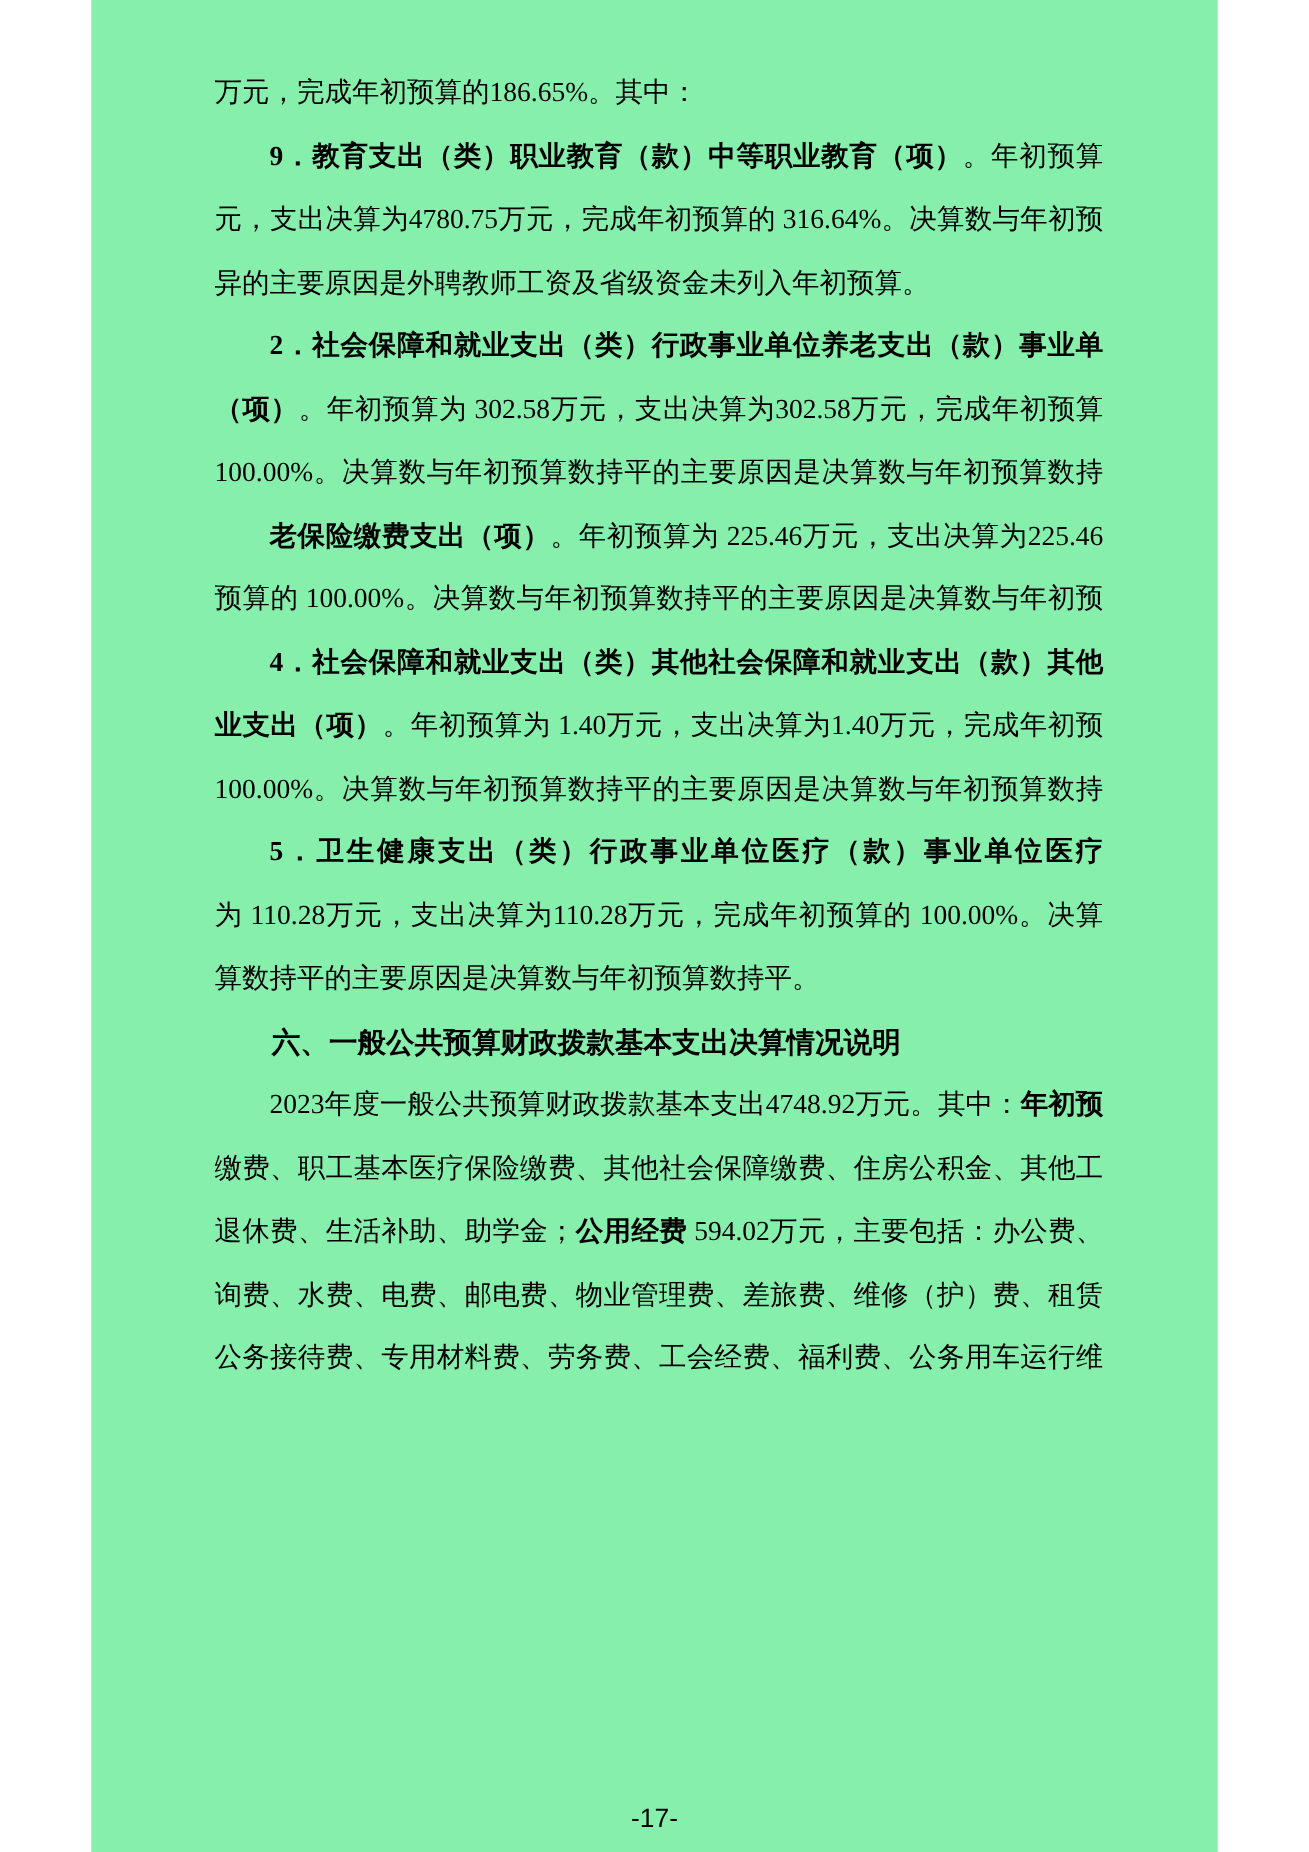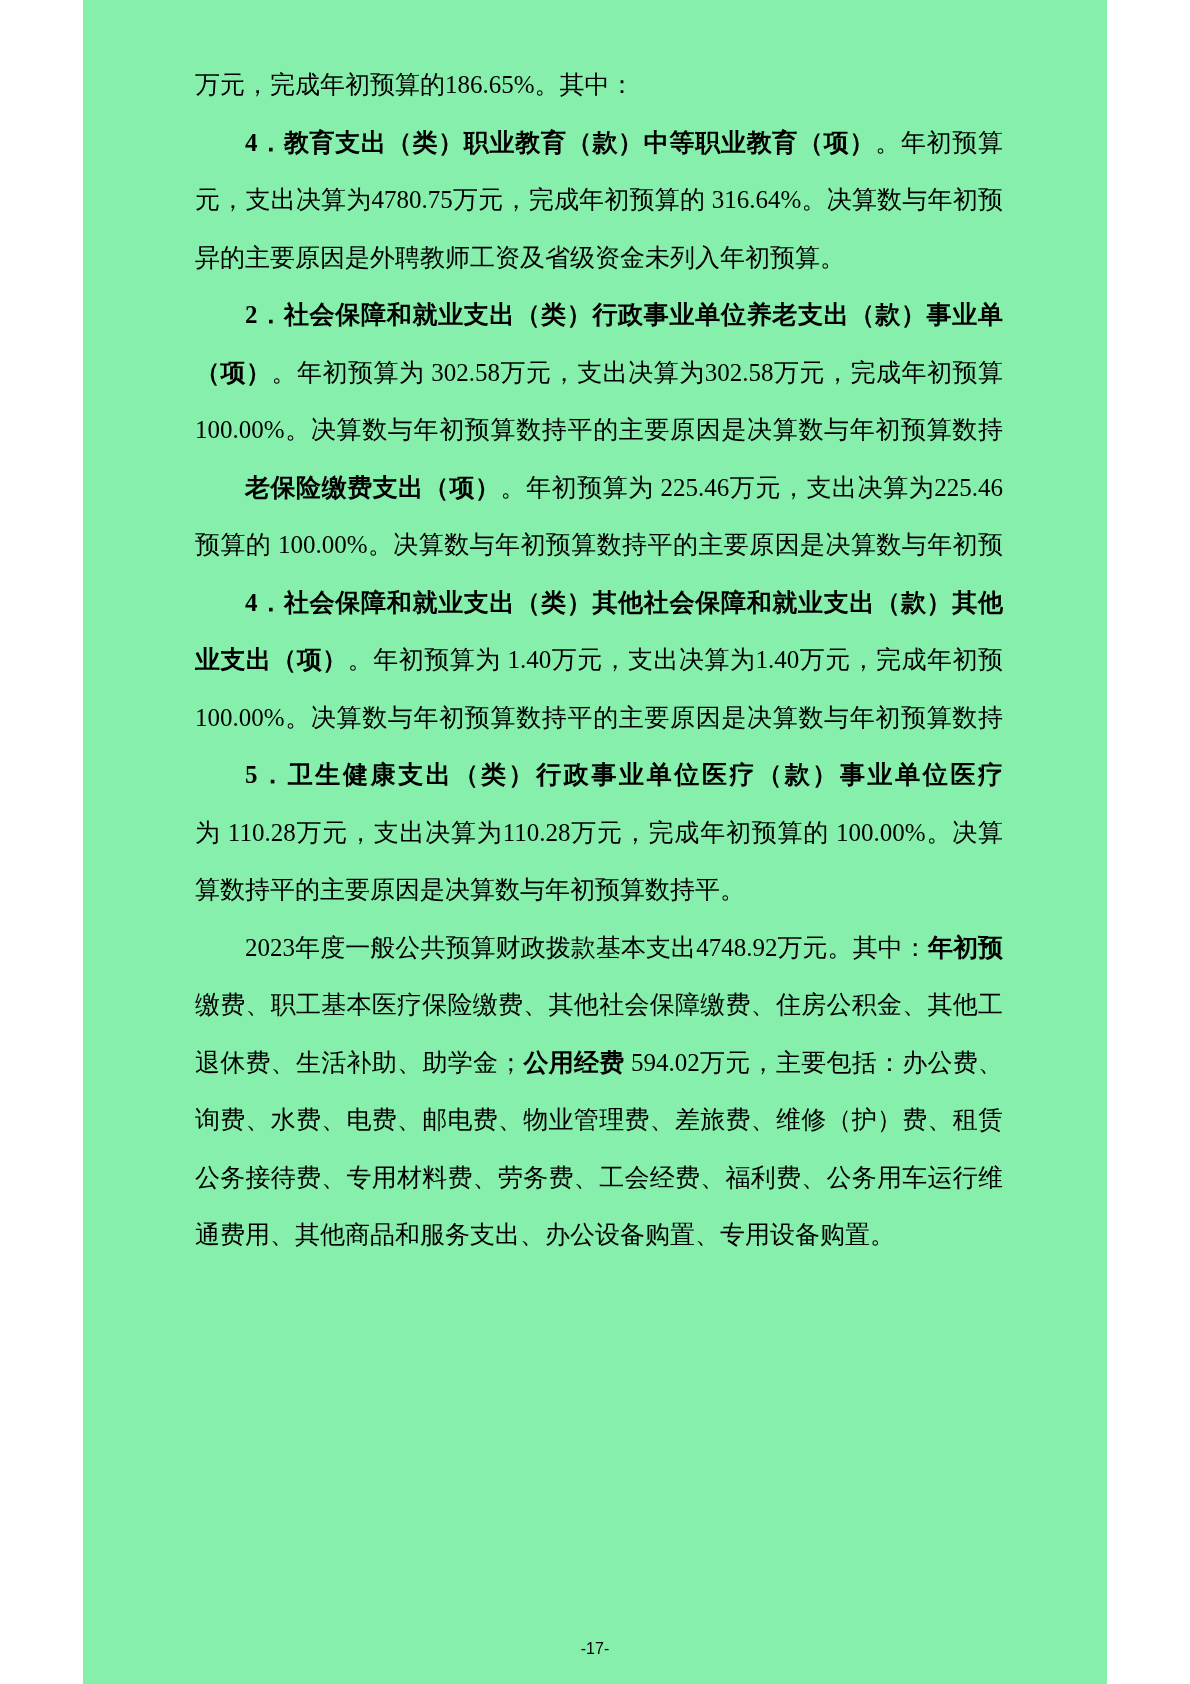--- a/index.html
+++ b/index.html
@@ -44,34 +44,34 @@
     font-size: 26px;
     text-align-last: left;
   }
   .page-number {
     position: absolute;
     top: 1640px;
     left: 0;
     width: 100%;
     text-align: center;
     font-family: "Liberation Sans", "DejaVu Sans", sans-serif;
-    font-size: 16px;
+    font-size: 24px;
     color: #000000;
   }
 </style>
 </head>
 <body>
 
 <div class="page">
   <div class="doc-body">
       <div class="para">
         <div class="line"><span class="run">万元，完成年初预算的186.65%。其中：</span></div>
       </div>
       <div class="para indent">
-        <div class="line"><span class="run run-b">4．教育支出（类）职业教育（款）中等职业教育（项）</span><span class="run">。年初预算为 2765.34万</span></div>
+        <div class="line"><span class="run run-b">9．教育支出（类）职业教育（款）中等职业教育（项）</span><span class="run">。年初预算为 2765.34万</span></div>
         <div class="line"><span class="run">元，支出决算为4780.75万元，完成年初预算的 316.64%。决算数与年初预算数存在差</span></div>
         <div class="line"><span class="run">异的主要原因是外聘教师工资及省级资金未列入年初预算。</span></div>
       </div>
       <div class="para indent">
         <div class="line"><span class="run run-b">2．社会保障和就业支出（类）行政事业单位养老支出（款）事业单位离退休</span></div>
         <div class="line"><span class="run run-b">（项）</span><span class="run">。年初预算为 302.58万元，支出决算为302.58万元，完成年初预算的</span></div>
         <div class="line"><span class="run">100.00%。决算数与年初预算数持平的主要原因是决算数与年初预算数持平。</span></div>
       </div>
       <div class="para indent">
         <div class="line"><span class="run run-b">老保险缴费支出（项）</span><span class="run">。年初预算为 225.46万元，支出决算为225.46万元，完成年初</span></div>
@@ -80,23 +80,25 @@
       <div class="para indent">
         <div class="line"><span class="run run-b">4．社会保障和就业支出（类）其他社会保障和就业支出（款）其他社会保障和就</span></div>
         <div class="line"><span class="run run-b">业支出（项）</span><span class="run">。年初预算为 1.40万元，支出决算为1.40万元，完成年初预算的</span></div>
         <div class="line"><span class="run">100.00%。决算数与年初预算数持平的主要原因是决算数与年初预算数持平。</span></div>
       </div>
       <div class="para indent">
         <div class="line"><span class="run run-b">5．卫生健康支出（类）行政事业单位医疗（款）事业单位医疗（项）</span><span class="run">。年初预算</span></div>
         <div class="line"><span class="run">为 110.28万元，支出决算为110.28万元，完成年初预算的 100.00%。决算数与年初预</span></div>
         <div class="line"><span class="run">算数持平的主要原因是决算数与年初预算数持平。</span></div>
       </div>
+      <div class="para indent heading">
+        <div class="line"><span class="run run-b">六、一般公共预算财政拨款基本支出决算情况说明</span></div>
+      </div>
       <div class="para indent">
         <div class="line"><span class="run">2023年度一般公共预算财政拨款基本支出4748.92万元。其中：</span><span class="run run-b">年初预算</span><span class="run"> 4154.90</span></div>
         <div class="line"><span class="run">缴费、职工基本医疗保险缴费、其他社会保障缴费、住房公积金、其他工资福利支出、</span></div>
         <div class="line"><span class="run">退休费、生活补助、助学金；</span><span class="run run-b">公用经费</span><span class="run"> 594.02万元，主要包括：办公费、印刷费、咨</span></div>
         <div class="line"><span class="run">询费、水费、电费、邮电费、物业管理费、差旅费、维修（护）费、租赁费、培训费、</span></div>
         <div class="line"><span class="run">公务接待费、专用材料费、劳务费、工会经费、福利费、公务用车运行维护费、其他交</span></div>
-        <div class="line"><span class="run">通费用、其他商品和服务支出、办公设备购置、专用设备购置。</span></div>
       </div>
     </div>
   <div class="page-number">-17-</div>
 </div>
 
 </body></html>

